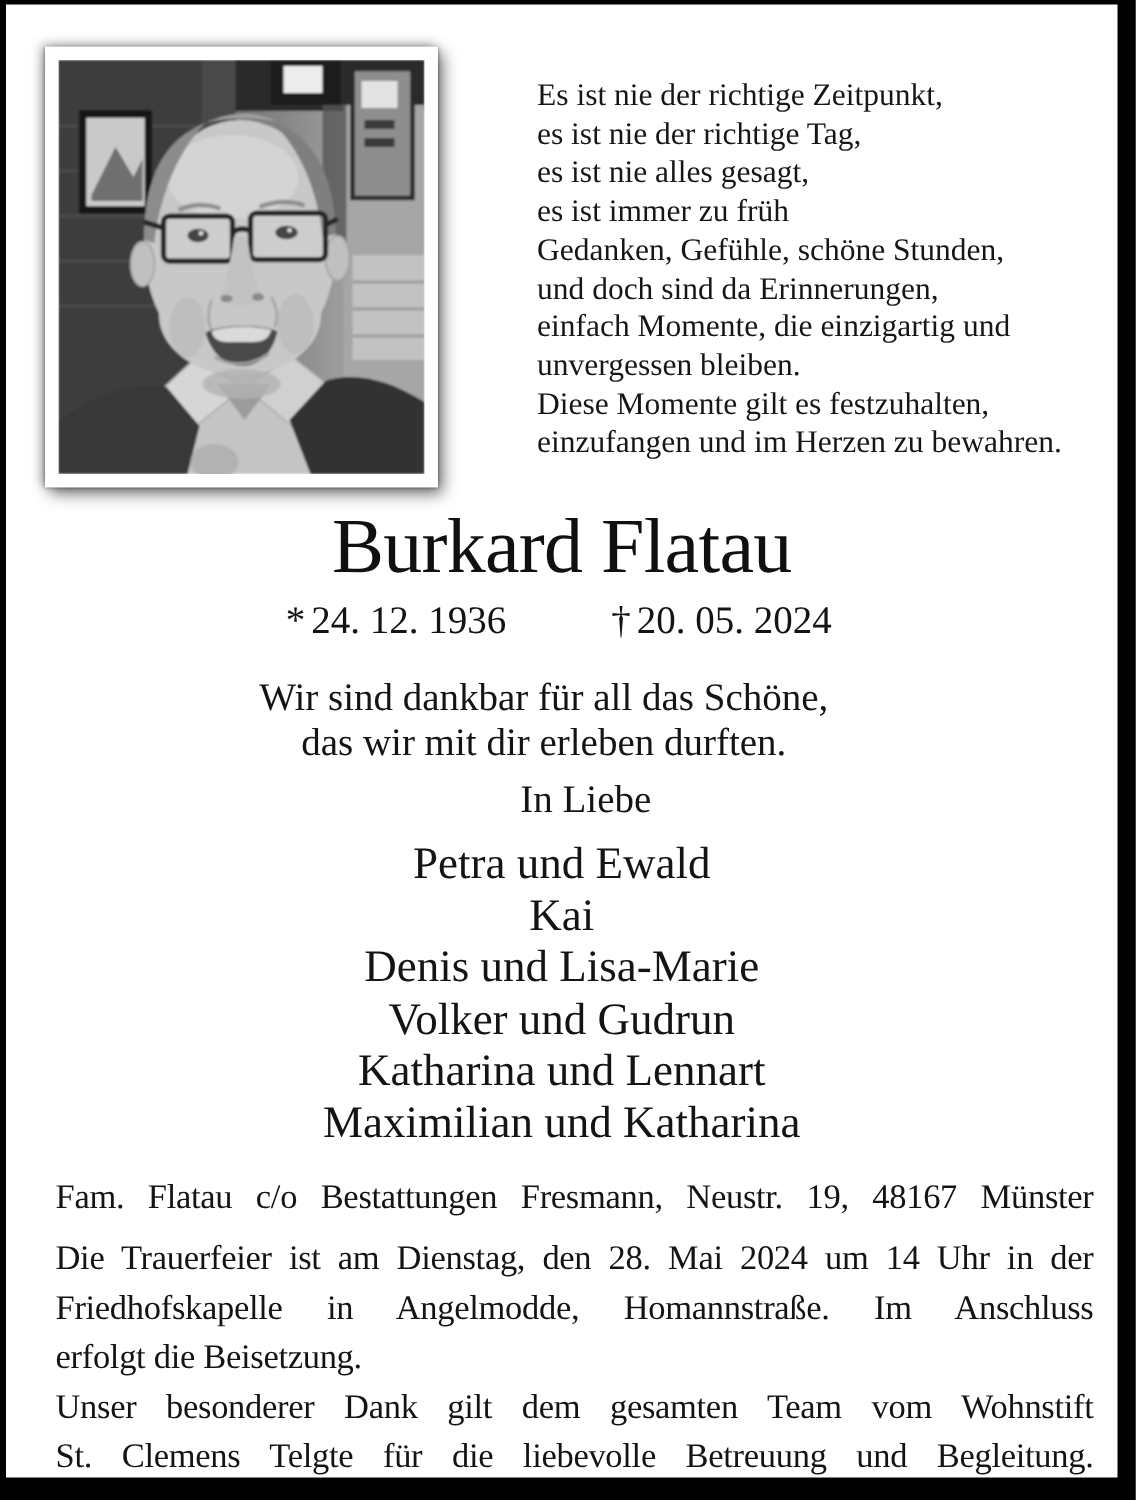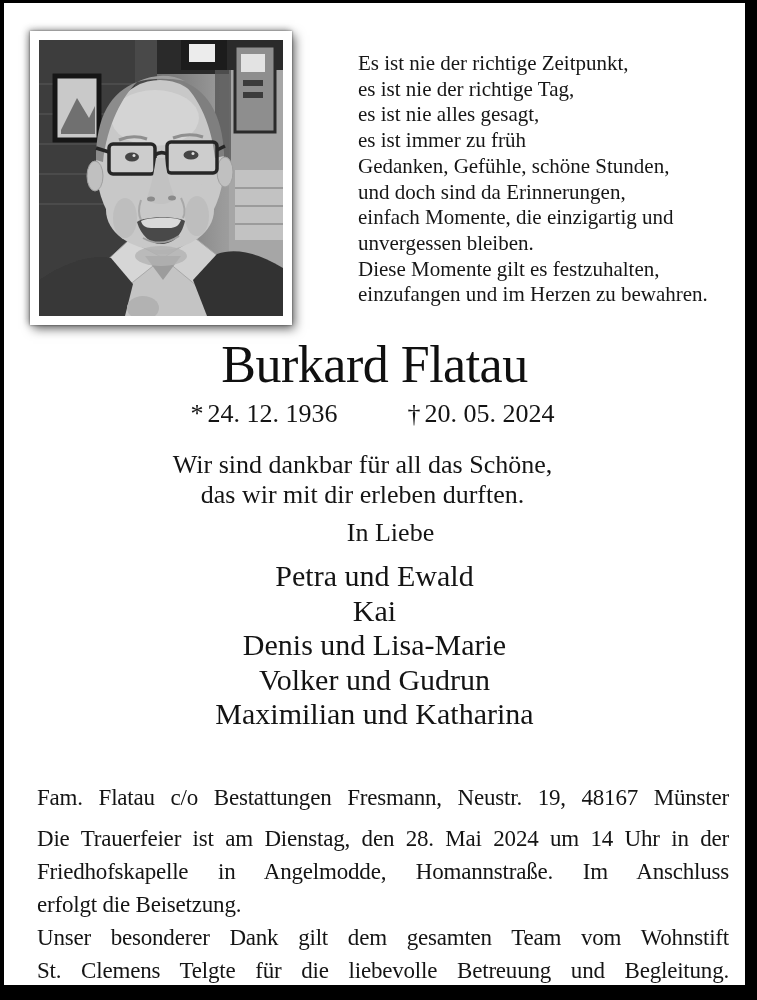--- a/index.html
+++ b/index.html
@@ -248,20 +248,21 @@
     <div>das wir mit dir erleben durften.</div>
   </div>
 
   <div class="closing">In Liebe</div>
 
   <div class="family">
     <div>Petra und Ewald</div>
     <div>Kai</div>
     <div>Denis und Lisa-Marie</div>
     <div>Volker und Gudrun</div>
+    <div>Katharina und Lennart</div>
     <div>Maximilian und Katharina</div>
   </div>
 
   <div class="address">Fam. Flatau c/o Bestattungen Fresmann, Neustr. 19, 48167 Münster</div>
 
   <div class="para funeral">
     <div class="pline stretch">Die Trauerfeier ist am Dienstag, den 28. Mai 2024 um 14 Uhr in der</div>
     <div class="pline stretch">Friedhofskapelle in Angelmodde, Homannstraße. Im Anschluss</div>
     <div class="pline left">erfolgt die Beisetzung.</div>
   </div>

